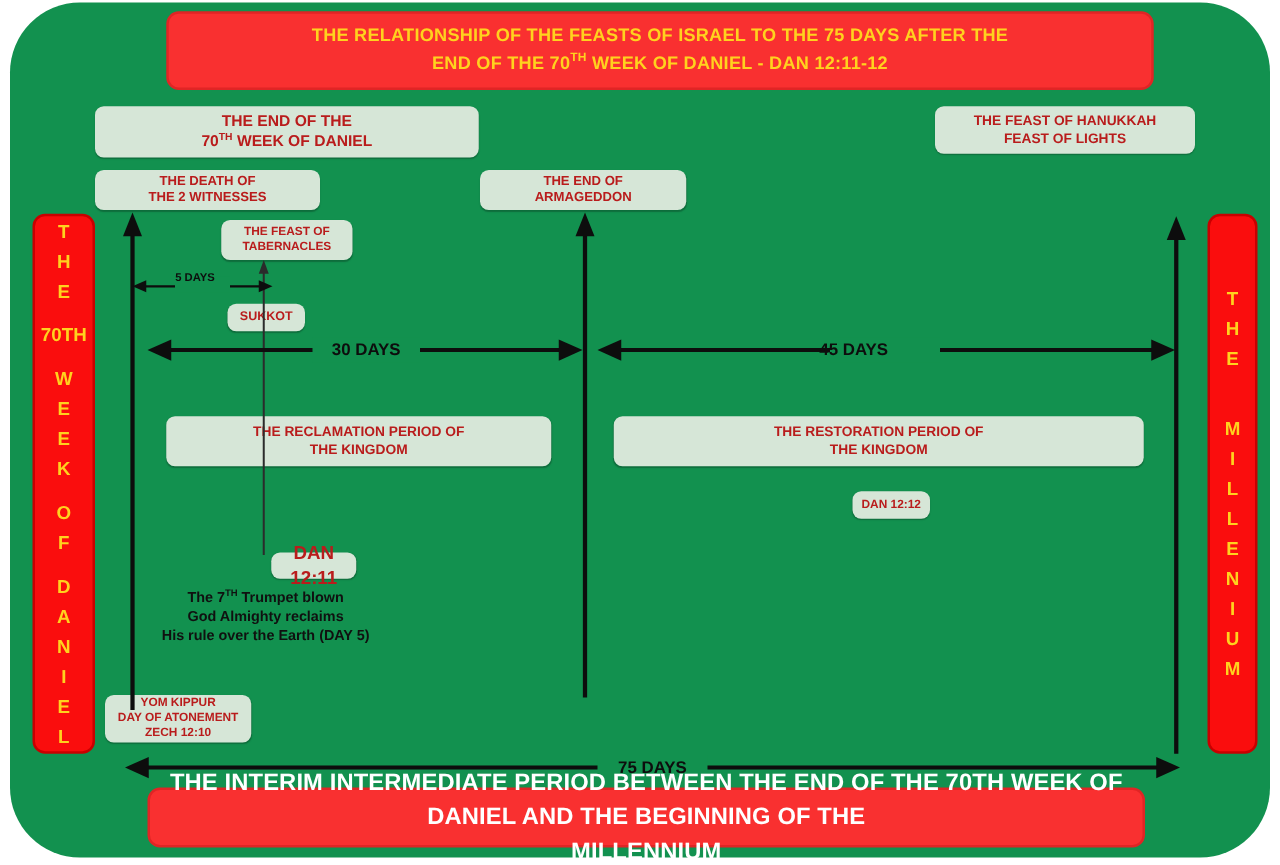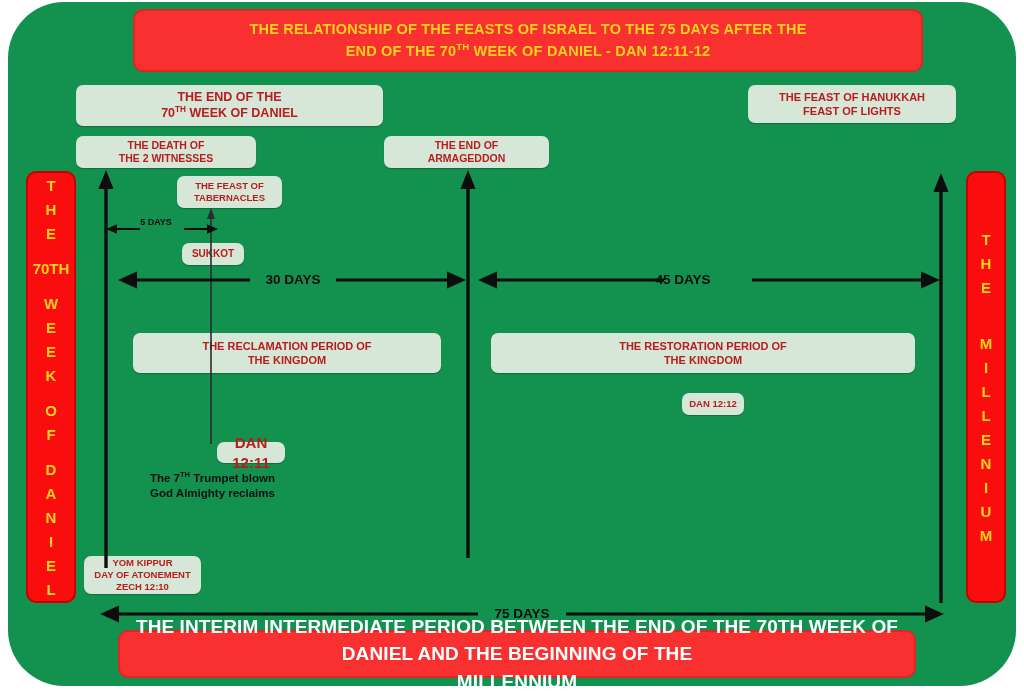--- a/index.html
+++ b/index.html
@@ -214,20 +214,21 @@
 
   <div class="abs box" style="left:183px; top:442px; width:68px; height:21px; font-size:15px;margin-left:34px;">
     <span>DAN 12:11</span>
   </div>
 
   <div class="abs note" style="left:110px; top:470px; width:205px;">
     <div>
       <span>The 7</span><sup>TH</sup><span> Trumpet blown</span>
     </div>
     <div>God Almighty reclaims</div>
+    <div>His rule over the Earth (DAY 5)</div>
   </div>
 
   <div class="abs box" style="left:84px; top:556px; width:117px; height:38px; font-size:9.5px;">
     <div>
       <div>YOM KIPPUR</div>
       <div>DAY OF ATONEMENT</div>
       <div>ZECH 12:10</div>
     </div>
   </div>
 

